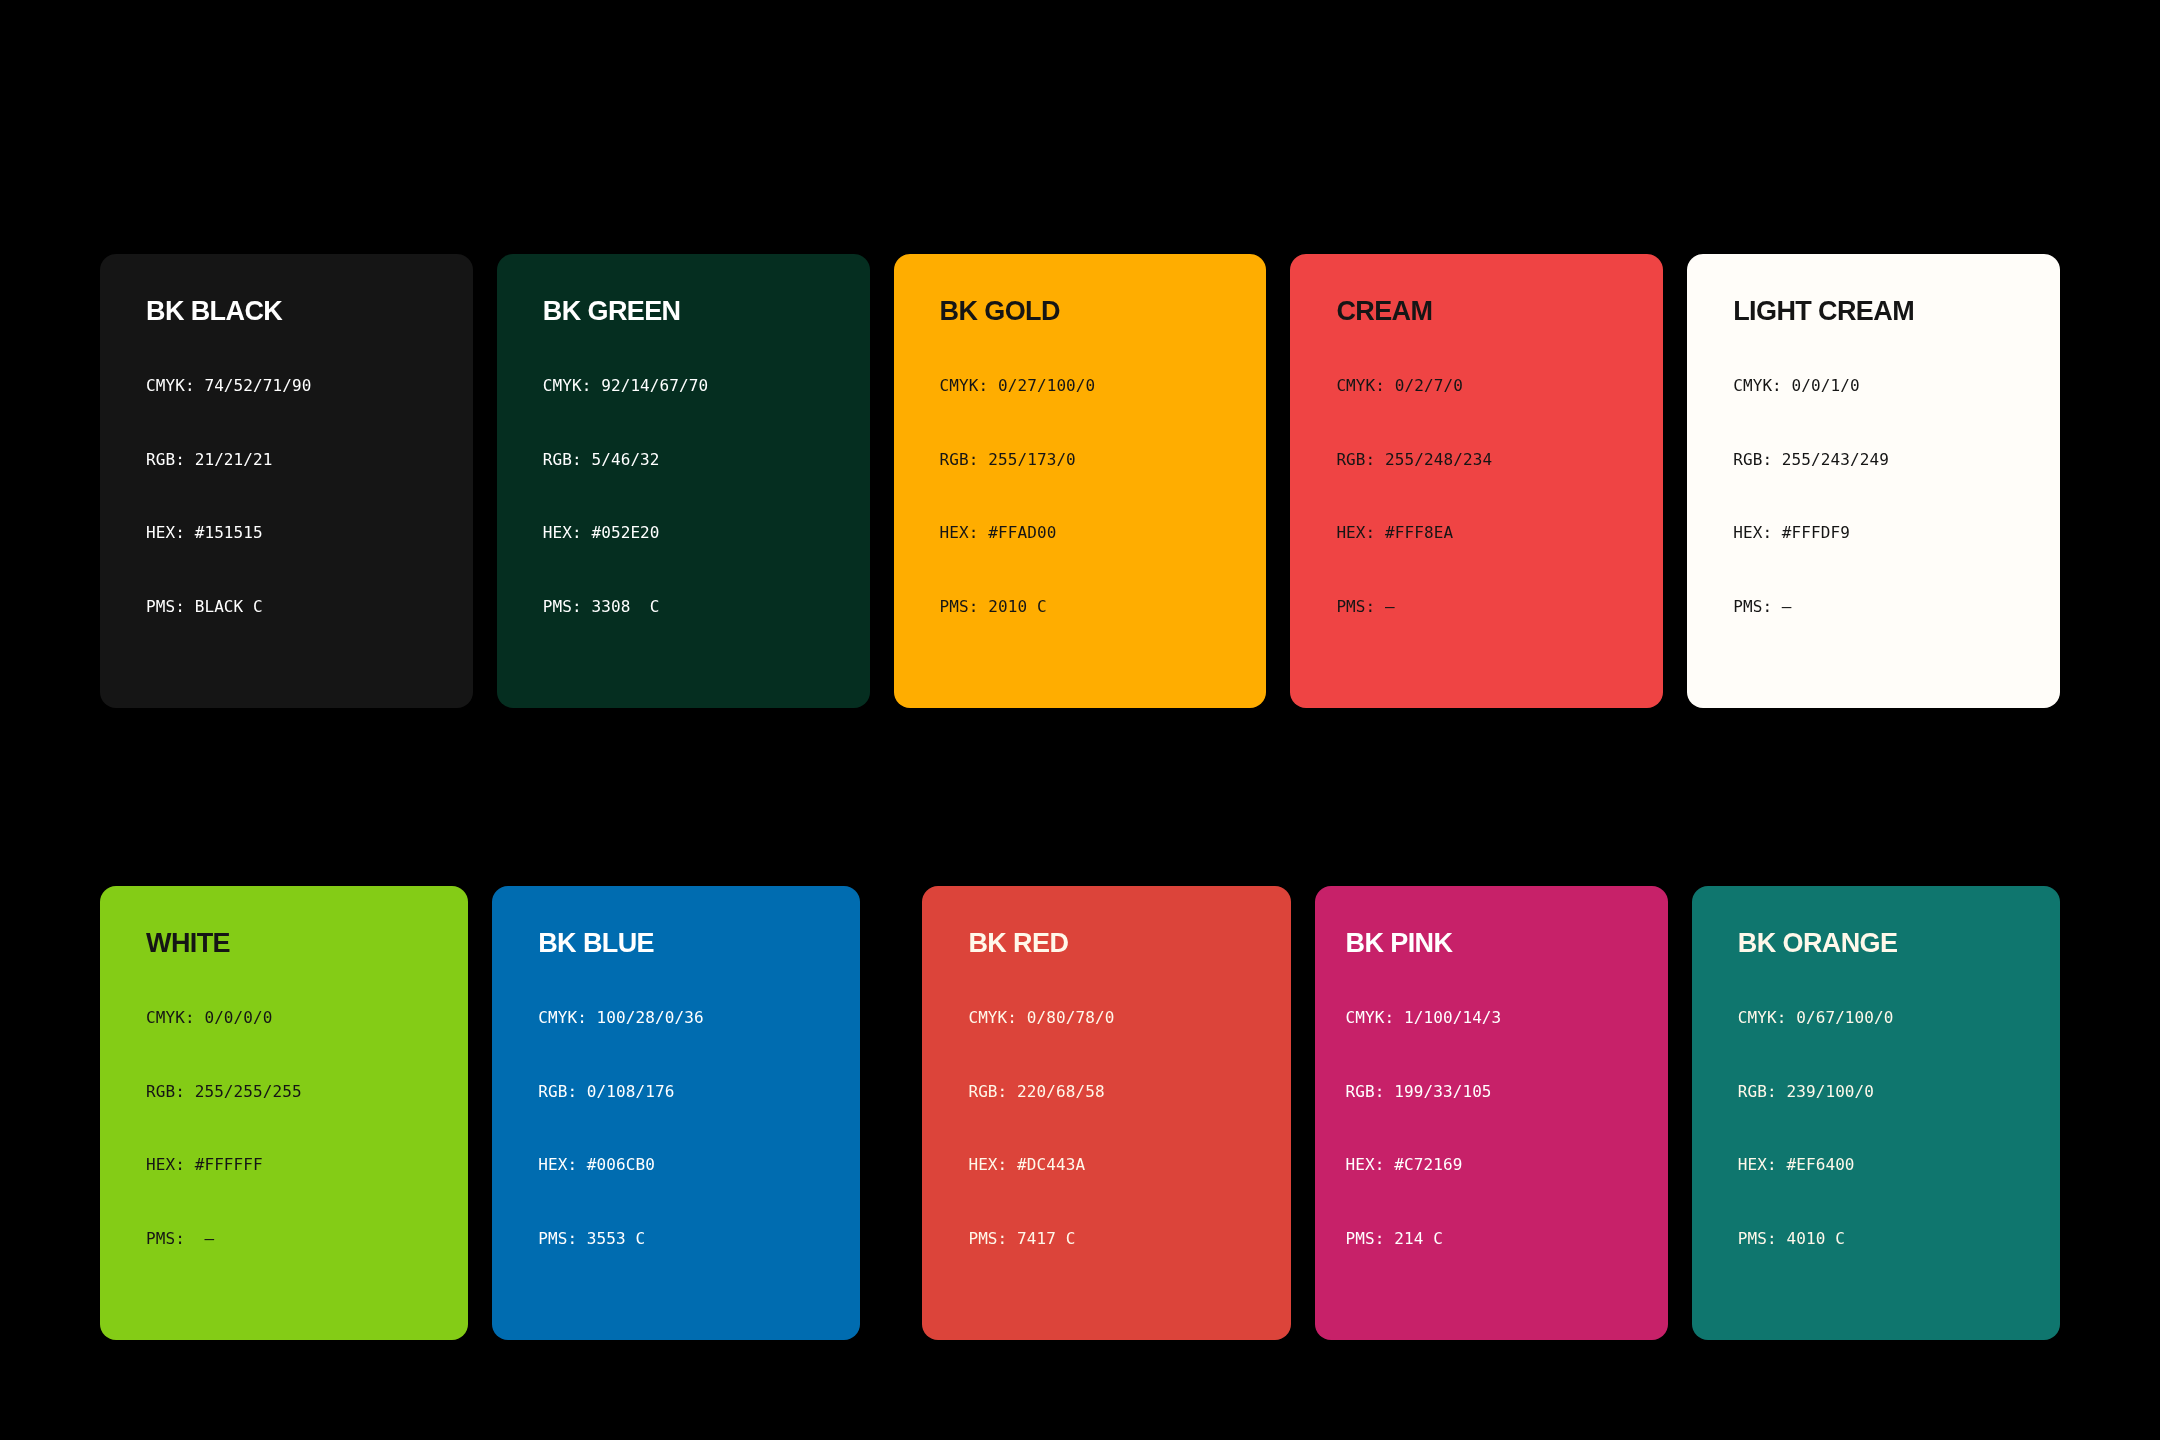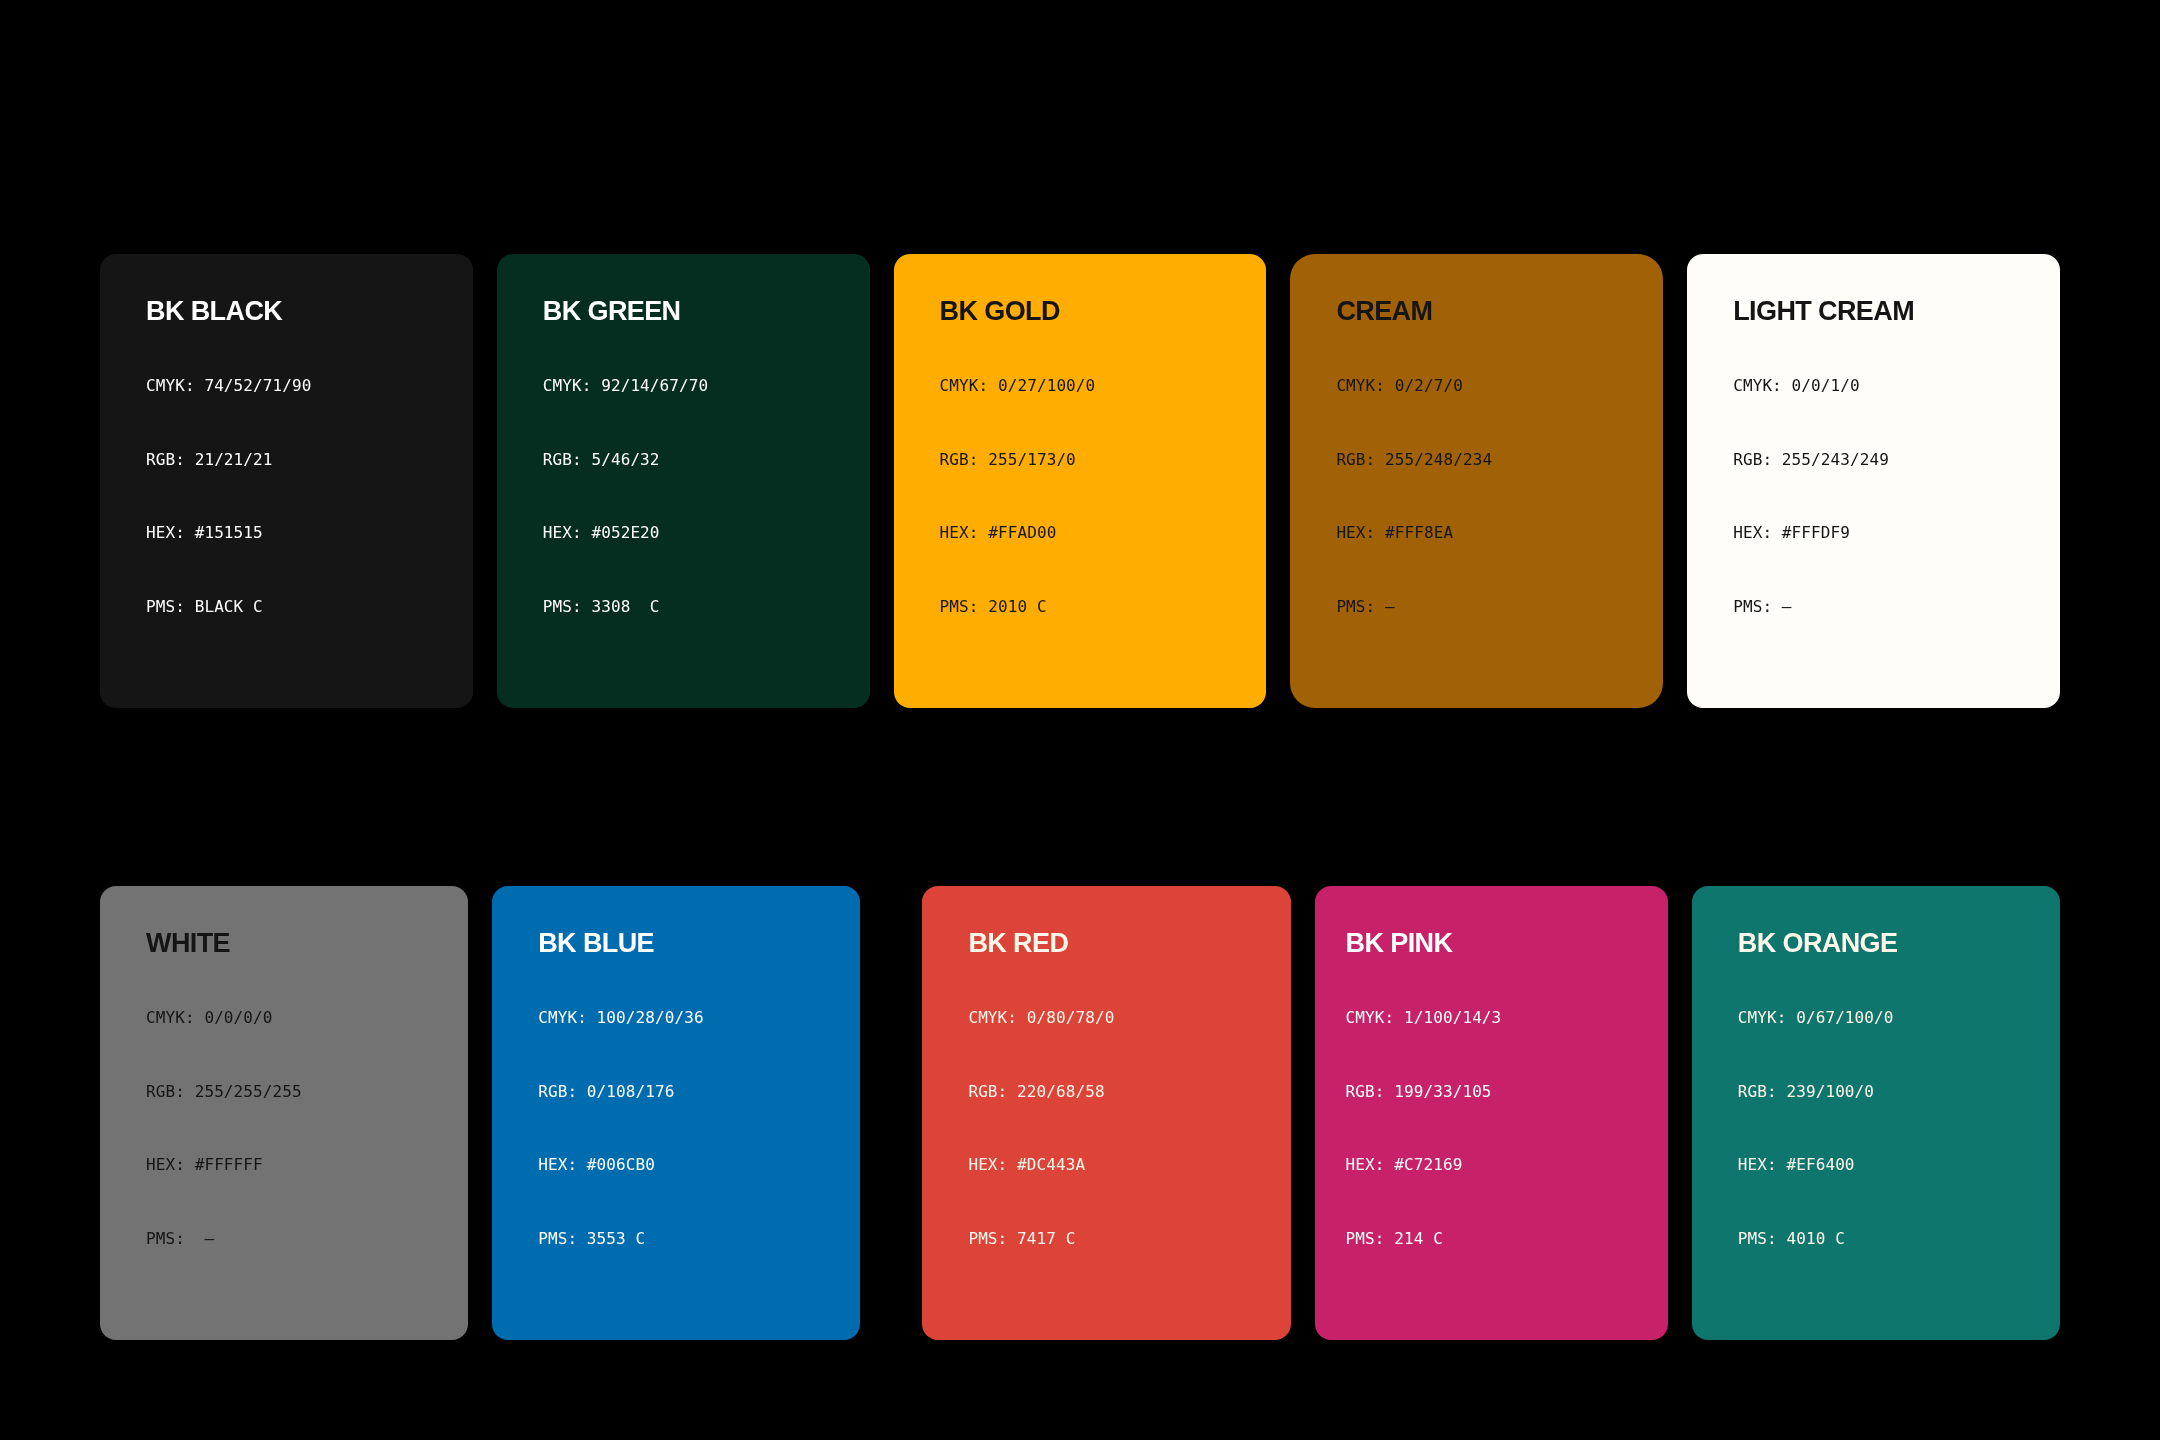--- a/index.html
+++ b/index.html
@@ -93,21 +93,21 @@
     <div class="swatch-card" style="background: rgb(255, 173, 0); color: rgb(21, 21, 21);">
       <div class="swatch-title">BK GOLD</div>
       <div class="swatch-specs">
         <span class="spec-line">CMYK: 0/27/100/0</span>
         <span class="spec-line">RGB: 255/173/0</span>
         <span class="spec-line">HEX: #FFAD00</span>
         <span class="spec-line">PMS: 2010 C</span>
       </div>
     </div>
 
-    <div class="swatch-card" style="background: #a16207; color: rgb(21, 21, 21); border-radius: 25px;">
+    <div class="swatch-card" style="background: #ef4444; color: rgb(21, 21, 21);">
       <div class="swatch-title">CREAM</div>
       <div class="swatch-specs">
         <span class="spec-line">CMYK: 0/2/7/0</span>
         <span class="spec-line">RGB: 255/248/234</span>
         <span class="spec-line">HEX: #FFF8EA</span>
         <span class="spec-line">PMS: —</span>
       </div>
     </div>
 
     <div class="swatch-card" style="background: rgb(255, 253, 249); color: rgb(21, 21, 21);">
@@ -117,21 +117,21 @@
         <span class="spec-line">RGB: 255/243/249</span>
         <span class="spec-line">HEX: #FFFDF9</span>
         <span class="spec-line">PMS: —</span>
       </div>
     </div>
 
   </div>
 
   <div class="swatch-row">
 
-    <div class="swatch-card" style="background: #737373; color: rgb(21, 21, 21);">
+    <div class="swatch-card" style="background: #84cc16; color: rgb(21, 21, 21);">
       <div class="swatch-title">WHITE</div>
       <div class="swatch-specs">
         <span class="spec-line">CMYK: 0/0/0/0</span>
         <span class="spec-line">RGB: 255/255/255</span>
         <span class="spec-line">HEX: #FFFFFF</span>
         <span class="spec-line">PMS:  —</span>
       </div>
     </div>
 
     <div class="swatch-card" style="background: rgb(0, 108, 176); color: rgb(255, 255, 255);">

